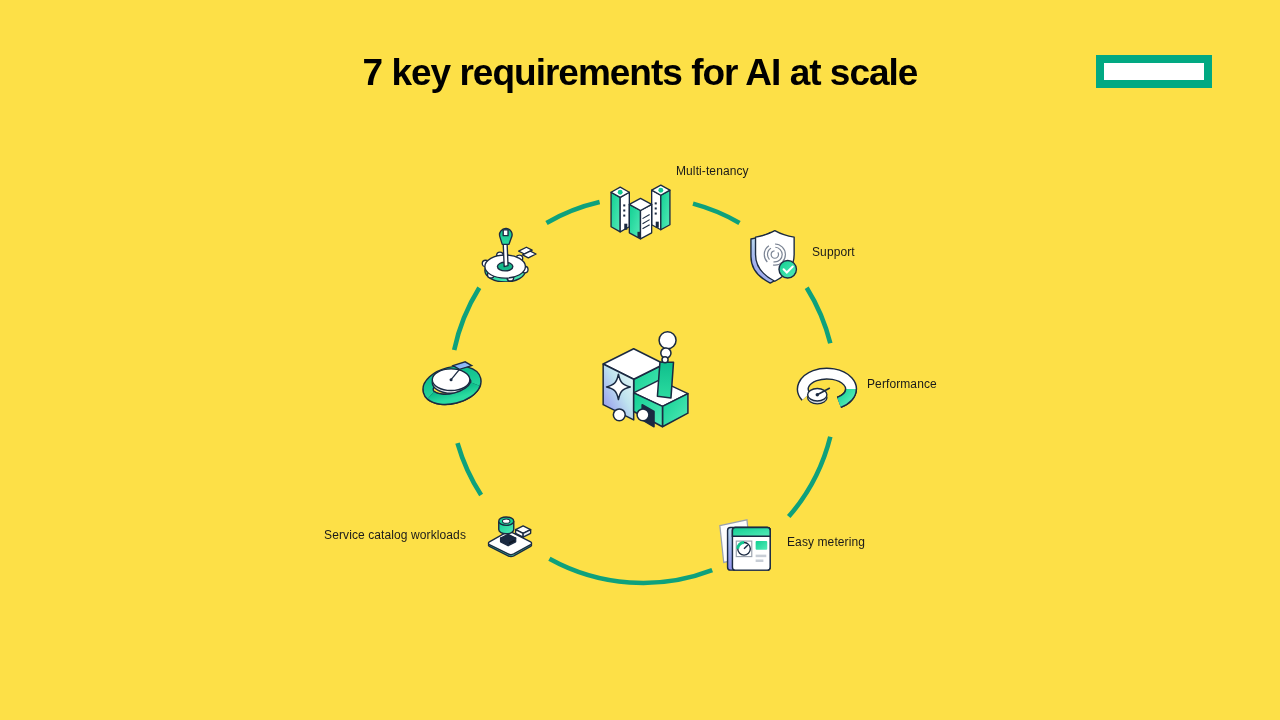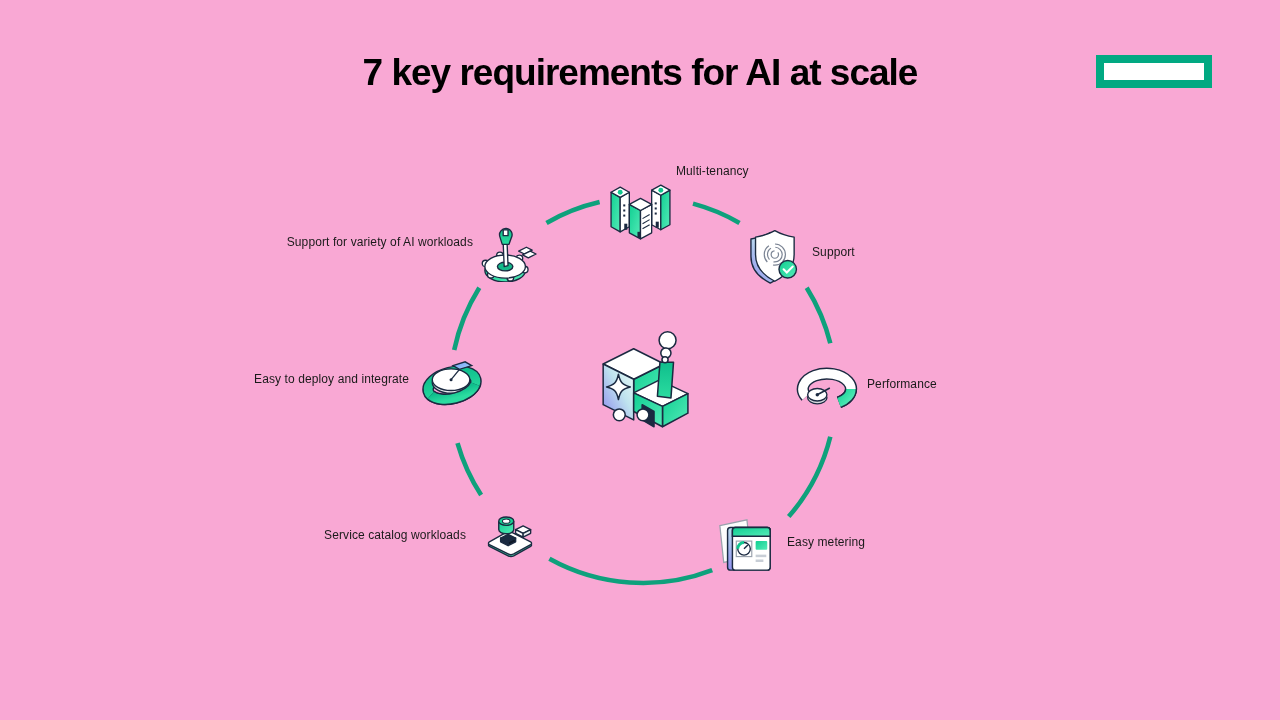--- a/index.html
+++ b/index.html
@@ -1,16 +1,16 @@
 <!DOCTYPE html>
 <html><head>
 <meta charset="utf-8">
 <style>
   html,body{margin:0;padding:0;background:#fff;}
-  .slide{position:relative;width:1280px;height:720px;background:#f9a8d4;overflow:hidden;
+  .slide{position:relative;width:1280px;height:720px;background:#fde047;overflow:hidden;
          font-family:"Liberation Sans", sans-serif;}
   .title{position:absolute;top:52px;left:0;width:100%;text-align:center;
          font-size:37px;font-weight:700;color:#000;letter-spacing:-1px;}
   .hpe-logo{position:absolute;left:1096px;top:55px;width:100px;height:17px;
             border:8px solid #01A982;background:#fff;}
   .ring-svg{position:absolute;left:0;top:0;width:1280px;height:720px;pointer-events:none;}
   .icon{position:absolute;}
   .label{position:absolute;font-size:12px;color:#1a1a1a;white-space:nowrap;letter-spacing:0.1px;}
 </style>
 </head>
@@ -174,21 +174,20 @@
     <ellipse cx="32" cy="31" rx="20" ry="11.5" fill="#E8EAED" stroke="#1B2A41" stroke-width="1.5"></ellipse>
     <ellipse cx="32" cy="28" rx="20" ry="11.5" fill="#fff" stroke="#1B2A41" stroke-width="1.5"></ellipse>
     <g transform="rotate(-14 33 34)">
       <path d="M57.4,38.8 A26,14 0 0 1 8.6,38.8" fill="none" stroke="#1B2A41" stroke-width="12.4"></path>
       <path d="M57.4,38.8 A26,14 0 0 1 8.6,38.8" fill="none" stroke="url(#gTeal2)" stroke-width="9.4"></path>
     </g>
     <polygon points="34,13 47,9 54,13 41,17" fill="url(#gBlue)" stroke="#1B2A41" stroke-width="1.4"></polygon>
     <line x1="32" y1="28" x2="41" y2="17" stroke="#1B2A41" stroke-width="1.4"></line>
     <circle cx="32" cy="28" r="1.6" fill="#1B2A41"></circle>
   </svg>
-  <div class="label" style="right:871px;top:372px">Easy to deploy and integrate</div>
 
   <svg class="icon" style="left:478px;top:226px" width="62" height="56" viewBox="0 0 64 58">
     <g stroke="#1B2A41" stroke-width="1.4" stroke-linejoin="round">
       <ellipse cx="28" cy="46" rx="21" ry="12" fill="url(#gTeal)"></ellipse>
       <g fill="#fff">
         <circle cx="48.3" cy="45.1" r="3.4"></circle>
           <circle cx="33.4" cy="53.6" r="3.4"></circle>
           <circle cx="13.2" cy="50.5" r="3.4"></circle>
         <circle cx="7.7" cy="38.9" r="3.4"></circle>
           <circle cx="22.6" cy="30.4" r="3.4"></circle>
@@ -196,15 +195,14 @@
       </g>
       <ellipse cx="28" cy="42" rx="21" ry="12" fill="#fff"></ellipse>
       <polygon points="42,26 50,22 56,25 48,29" fill="#fff"></polygon>
       <polygon points="46,30 54,26 60,29 52,33" fill="#fff"></polygon>
       <ellipse cx="28" cy="42" rx="8" ry="4.5" fill="#15B989"></ellipse>
       <path d="M26,18 L30,17 L31,41 L27,42 Z" fill="#fff"></path>
       <path d="M22.5,11 A6.5,6.5 0 1 1 34.5,12 L32,19 L25,19 Z" fill="url(#gTeal2)"></path>
       <rect x="26" y="4" width="5" height="6" fill="#fff"></rect>
     </g>
   </svg>
-  <div class="label" style="right:807px;top:235px">Support for variety of AI workloads</div>
 
 </div>
 
 </body></html>

